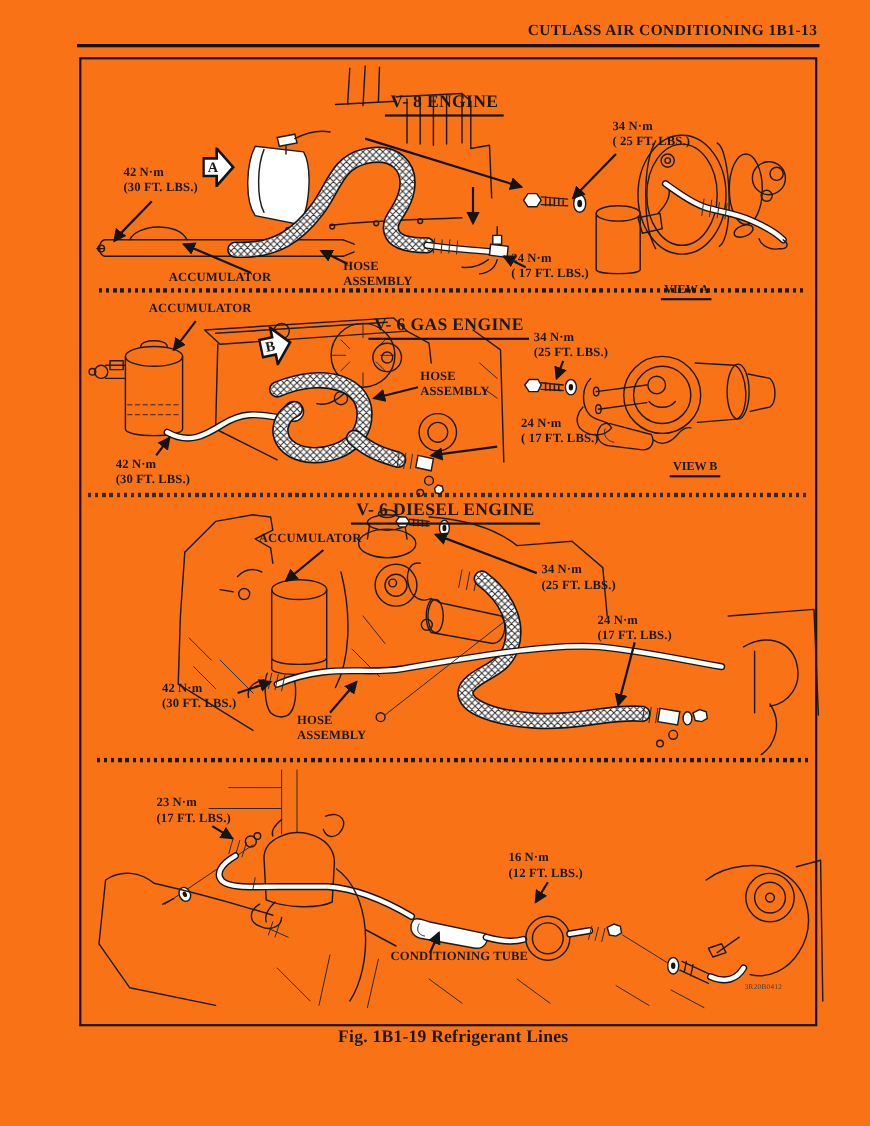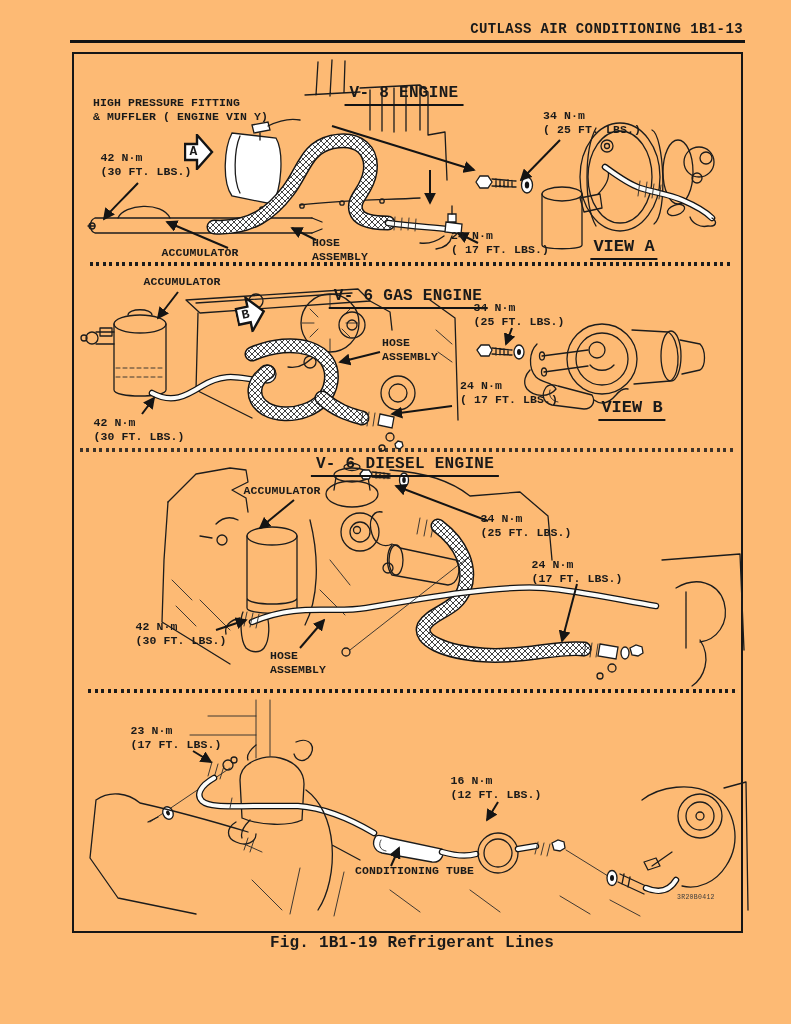--- a/index.html
+++ b/index.html
@@ -1,28 +1,28 @@
 <!DOCTYPE html>
 <html><head>
 <meta charset="utf-8">
 <style>
   html,body{margin:0;padding:0;background:#e8e8e4;}
-  .page{position:relative;width:791px;height:1024px;background:#fdba74;overflow:hidden;
-        font-family:Liberation Mono, monospace;color:#1a1a1a;}
+  .page{position:relative;width:791px;height:1024px;background:#f97316;overflow:hidden;
+        font-family:Liberation Serif, serif;color:#1a1a1a;}
   .hdr{position:absolute;top:21px;right:48px;font-size:14px;font-weight:700;letter-spacing:.4px;}
   .hdr-rule{position:absolute;left:70px;top:40px;width:675px;height:2.5px;background:#141414;}
   .fig-box{position:absolute;left:72px;top:52px;width:667px;height:877px;border:2px solid #161616;background:transparent;}
   .art{position:absolute;left:0;top:0;width:791px;height:1024px;pointer-events:none;}
   .lbl{position:absolute;font-size:11.5px;font-weight:700;line-height:1.18;white-space:pre-line;
        text-align:left;transform:translateX(-50%);letter-spacing:.1px;}
   .lbl.left{transform:none;text-align:left;}
   .sec-title{position:absolute;transform:translateX(-50%);font-size:16px;font-weight:700;
              letter-spacing:.3px;border-bottom:2.4px solid #141414;padding:0 5px 2px;white-space:nowrap;}
-  .view-lbl{position:absolute;transform:translateX(-50%);font-size:17px;font-weight:700;
-            border-bottom:2.2px solid #141414;padding:0 3px 2px;white-space:nowrap;}
+  .view-lbl{position:absolute;transform:translateX(-50%);font-size:11px;font-weight:700;
+            border-bottom:2.2px solid #141414;padding:0 3px 2px;white-space:nowrap;margin-top:20px;}
   .sep{position:absolute;height:4px;background-image:repeating-linear-gradient(90deg,#1c1c1c 0 3px,transparent 3px 6.5px);}
   .callout{position:absolute;width:30px;height:36px;}
   .callout svg{position:absolute;left:0;top:0;}
   .callout span{position:absolute;left:3px;top:10px;width:13px;text-align:center;
                 font-size:13px;font-weight:700;line-height:16px;}
   .caption{position:absolute;transform:translateX(-50%);font-size:16px;font-weight:700;letter-spacing:.2px;}
   .doc-code{position:absolute;font-size:6.5px;color:#3c3c3c;letter-spacing:.3px;}
 </style>
 </head>
 <body>
@@ -293,22 +293,20 @@
       <path class="arr" d="M498,802 L487,820"></path>
       <path class="arr" d="M391,866 L399,848"></path>
     </g>
   </svg>
 
   <div class="sep" style="left:90px;top:262px;width:640px;"></div>
   <div class="sep" style="left:80px;top:448px;width:656px;opacity:.85;"></div>
   <div class="sep" style="left:88px;top:689px;width:648px;"></div>
 
   <div class="sec-title" style="left:404px;top:84px;">V- 8 ENGINE</div>
-  <div class="lbl left" style="left:93px;top:96px;">HIGH PRESSURE FITTING
-&amp; MUFFLER ( ENGINE VIN Y)</div>
   <div class="lbl" style="left:146px;top:151px;">42 N·m
 (30 FT. LBS.)</div>
   <div class="lbl" style="left:592px;top:109px;">34 N·m
 ( 25 FT. LBS.)</div>
   <div class="lbl" style="left:500px;top:229px;">24 N·m
 ( 17 FT. LBS.)</div>
   <div class="lbl" style="left:200px;top:246px;">ACCUMULATOR</div>
   <div class="lbl left" style="left:312px;top:236px;">HOSE
 ASSEMBLY</div>
   <div class="view-lbl" style="left:624px;top:237px;">VIEW A</div>

